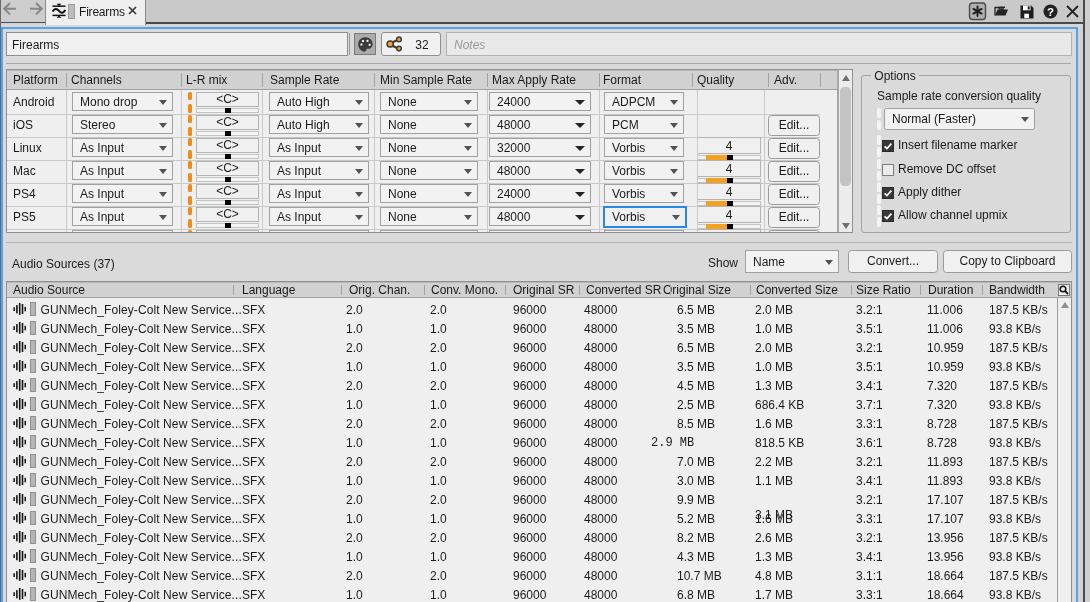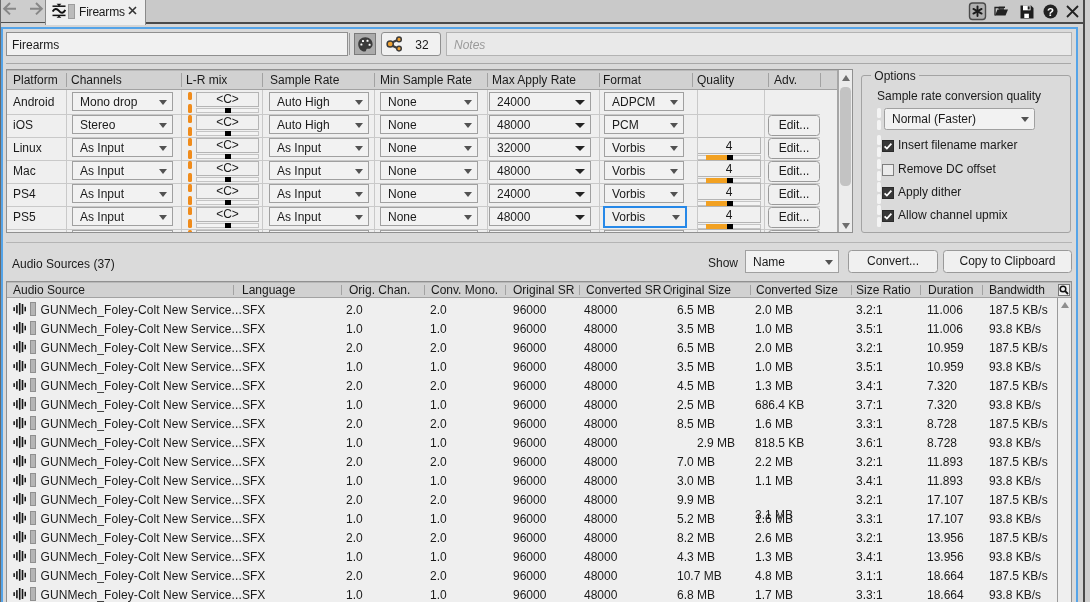--- a/index.html
+++ b/index.html
@@ -562,21 +562,21 @@
 <rect x="11.5" y="4.8" width="1.5" height="4.5"></rect>
       </g>
     </svg>
 <div class="abs" style="left:23px;top:153px;width:6px;height:14px;background:#b5b5b5;border:1px solid #909090;"></div>
 <div class="cell" style="left:33.5px;top:154px;letter-spacing:0.1px;">GUNMech_Foley-Colt New Service...</div>
 <div class="cell" style="left:235px;top:154px;">SFX</div>
 <div class="cell" style="left:339px;top:154px;">1.0</div>
 <div class="cell" style="left:423px;top:154px;">1.0</div>
 <div class="cell" style="left:506px;top:154px;">96000</div>
 <div class="cell" style="left:577px;top:154px;">48000</div>
-<div class="cell" style="left:690px;top:154px;">2.9 MB</div>
+<div class="cell" style="left:644px;top:154px;font-family:Liberation Mono, monospace;">2.9 MB</div>
 <div class="cell" style="left:748px;top:154px;">818.5 KB</div>
 <div class="cell" style="left:849px;top:154px;">3.6:1</div>
 <div class="cell" style="left:920px;top:154px;">8.728</div>
 <div class="cell" style="left:982px;top:154px;">93.8 KB/s</div>
 <svg class="abs" style="left:6px;top:172px;" width="14" height="14" viewBox="0 0 14 14">
 <g fill="#151515">
         <rect x="0.4" y="5.2" width="1.5" height="3.8"></rect>
         <rect x="3.1" y="3.1" width="1.6" height="8.2"></rect>
 <rect x="5.9" y="1" width="1.6" height="11.8"></rect>
         <rect x="8.7" y="2" width="1.6" height="10"></rect>

